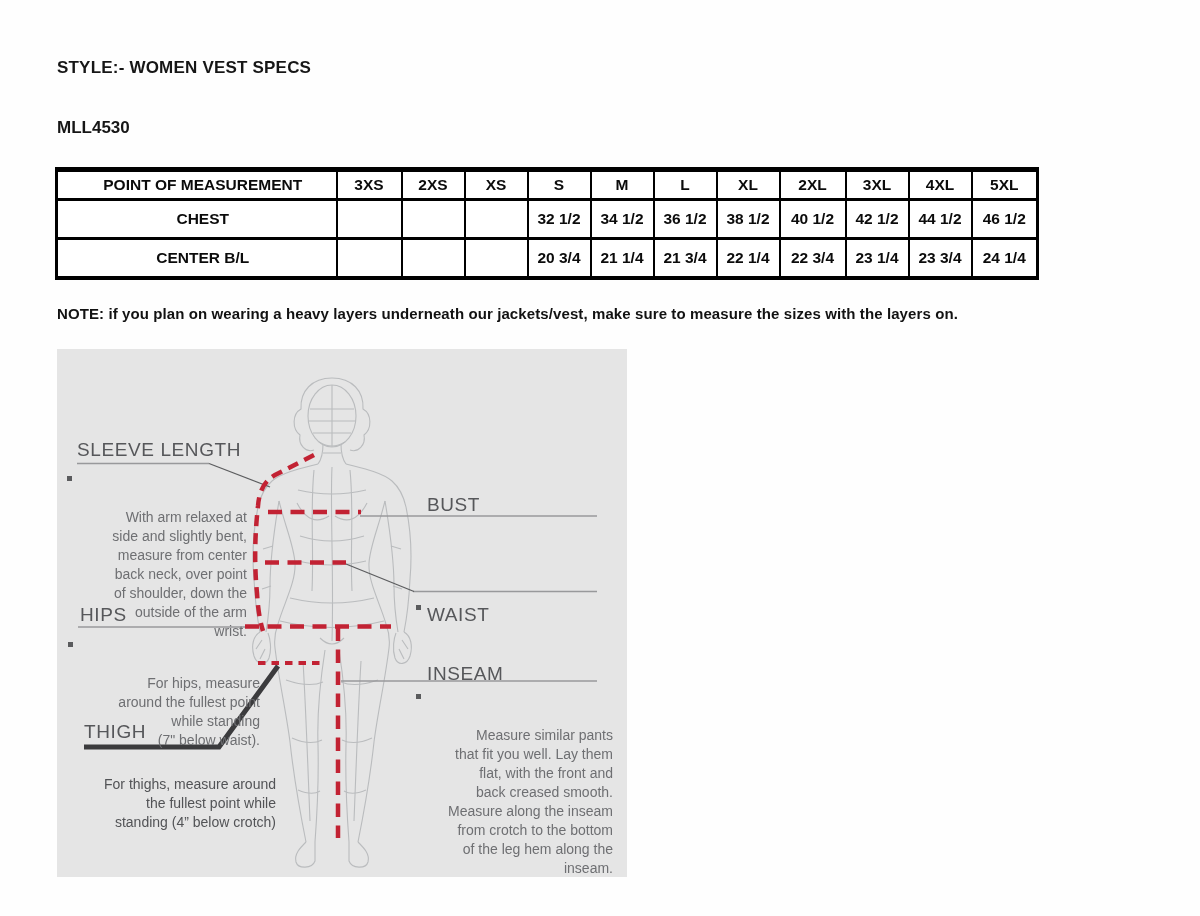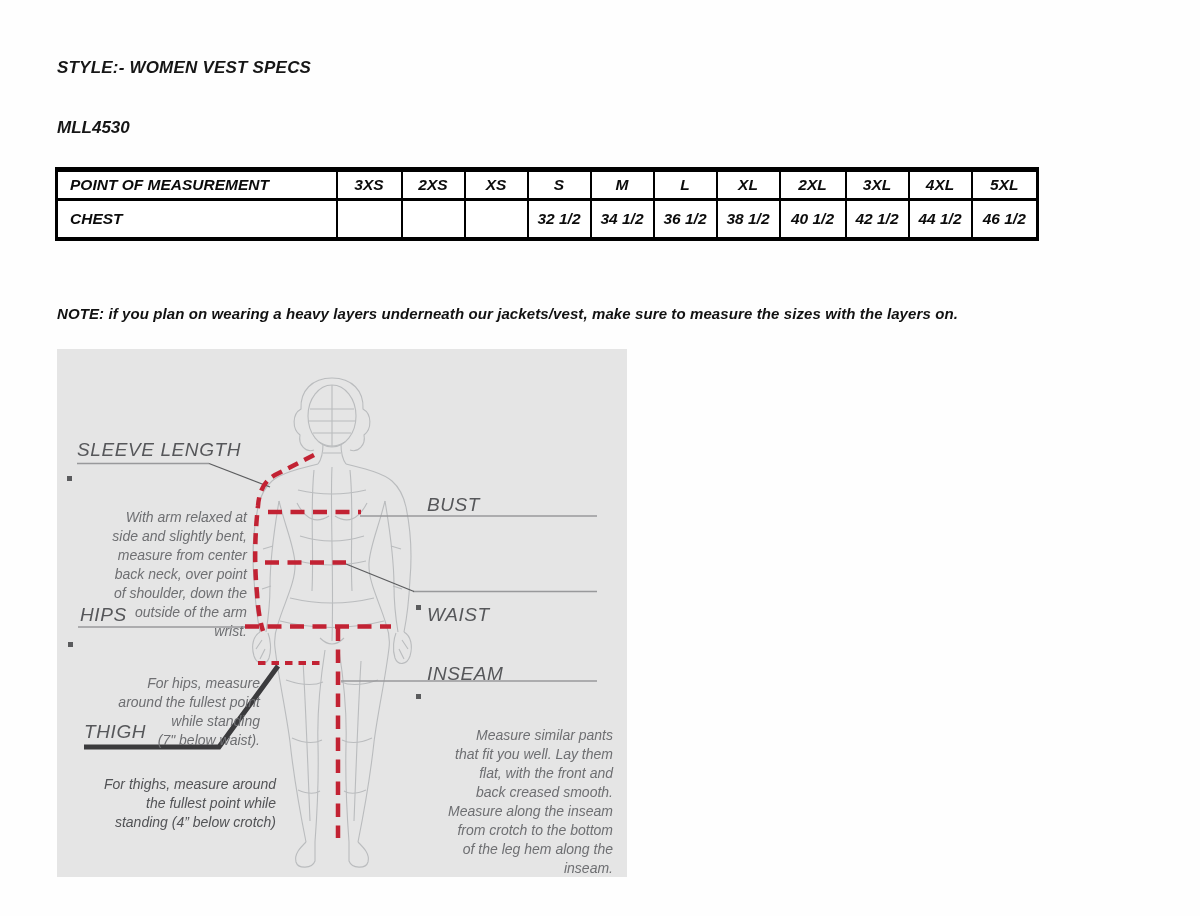--- a/index.html
+++ b/index.html
@@ -1,26 +1,26 @@
 <!DOCTYPE html>
 <html><head>
 <meta charset="utf-8">
 <style>
   html,body{margin:0;padding:0;background:#ffffff;}
   .page{position:relative;width:1200px;height:916px;background:#fefefe;overflow:hidden;
-        font-family:"Liberation Sans",sans-serif;color:#111;font-style:italic;}
+        font-family:"Liberation Sans",sans-serif;color:#111;}
   .title{position:absolute;left:57px;top:58px;font-size:17px;font-weight:bold;color:#161616;letter-spacing:0.2px;}
   .model{position:absolute;left:57px;top:118px;font-size:17px;font-weight:bold;color:#161616;}
   .spec-table{position:absolute;left:55px;top:167px;width:981px;border-collapse:collapse;table-layout:fixed;
         border:3px solid #000;border-top-width:5px;border-bottom-width:4px;background:#fff;}
   .spec-table th,.spec-table td{border:2px solid #000;font-size:15.5px;font-weight:bold;color:#0b0b0b;
         text-align:center;padding:0;overflow:hidden;white-space:nowrap;}
   .spec-table thead th{height:26px;border-bottom:3px solid #000;}
   .spec-table tbody td{height:36px;border-top:3px solid #000;}
-  .spec-table .pom{text-align:left;padding-left:12px;}
+  .spec-table .pom{text-align:center;padding-left:12px;}
   .note{position:absolute;left:57px;top:305px;font-size:15px;font-weight:bold;color:#121212;letter-spacing:0.1px;}
   .diagram{position:absolute;left:57px;top:349px;width:570px;height:528px;background:#e5e5e5;}
   .diagram svg{position:absolute;left:0;top:0;}
   .sec-heading{position:absolute;font-size:19px;color:#56575a;letter-spacing:0.6px;white-space:nowrap;}
   .para{position:absolute;font-size:14px;line-height:19px;color:#6e6f72;white-space:pre-line;text-align:right;}
   .para .bullet{position:absolute;left:-12px;top:6px;width:5px;height:5px;background:#5a5b5d;display:block;}
   .para-dark{color:#525356;}
 </style>
 </head>
 <body>
@@ -68,20 +68,34 @@
         <td></td>
         <td></td>
         <td>32 1/2</td>
         <td>34 1/2</td>
         <td>36 1/2</td>
         <td>38 1/2</td>
         <td>40 1/2</td>
         <td>42 1/2</td>
         <td>44 1/2</td>
         <td>46 1/2</td>
+      </tr>
+      <tr>
+        <td class="pom">CENTER B/L</td>
+        <td></td>
+        <td></td>
+        <td></td>
+        <td>20 3/4</td>
+        <td>21 1/4</td>
+        <td>21 3/4</td>
+        <td>22 1/4</td>
+        <td>22 3/4</td>
+        <td>23 1/4</td>
+        <td>23 3/4</td>
+        <td>24 1/4</td>
       </tr>
     </tbody>
   </table>
 
   <div class="note">NOTE: if you plan on wearing a heavy layers underneath our jackets/vest, make sure to measure the sizes with the layers on.</div>
 
   <div class="diagram">
 
     <svg width="570" height="528" viewBox="0 0 570 528">
 

